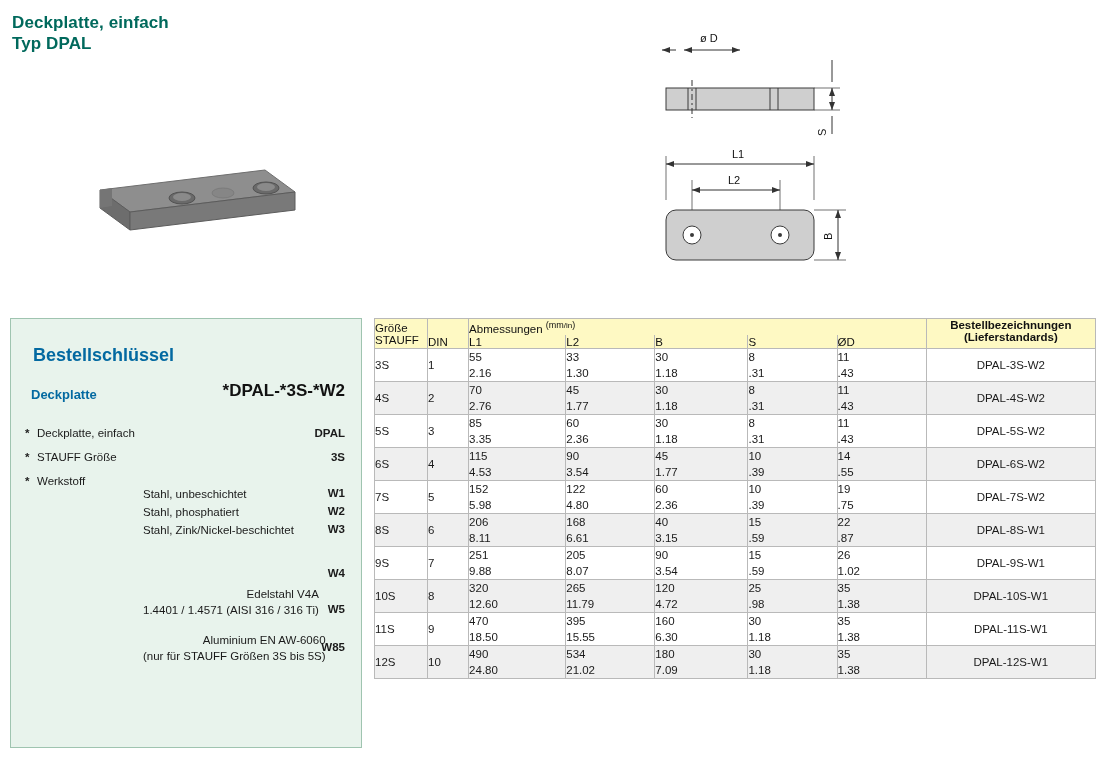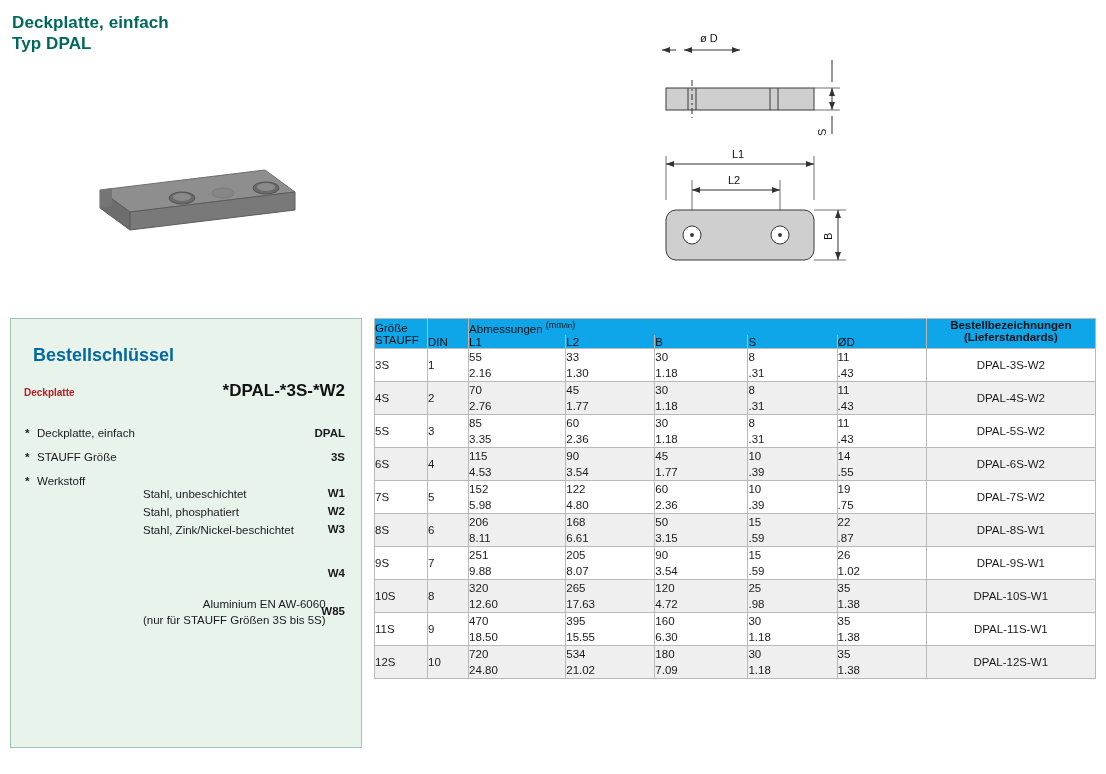--- a/index.html
+++ b/index.html
@@ -61,25 +61,25 @@
   .order-key .ok-title {
     position: absolute;
     left: 22px;
     top: 26px;
     font-size: 18px;
     font-weight: bold;
     color: #0369a1;
   }
   .order-key .ok-sub {
     position: absolute;
-    left: 13px;
+    left: 20px;
     top: 68px;
-    font-size: 10px;
-    font-weight: bold;
-    color: #b91c1c;
+    font-size: 13px;
+    font-weight: bold;
+    color: #0369a1;
   }
   .order-key .ok-code {
     position: absolute;
     right: 16px;
     top: 62px;
     font-size: 17px;
     font-weight: bold;
     color: #111;
   }
   .ok-rows {
@@ -151,21 +151,21 @@
     border-collapse: collapse;
     font-size: 11.5px;
   }
   .data-table td, .data-table th {
     border: 1px solid #b9b9b9;
     padding: 0;
     vertical-align: middle;
     font-weight: normal;
   }
   .hdr-cell {
-    background: #0ea5e9;
+    background: #fef9c3;
     font-weight: bold;
     padding: 3px 6px;
     text-align: left;
     vertical-align: top;
     font-size: 11.5px;
     color: #111;
     margin-top: 16px;
   }
   .hdr-cell .sub-lbl { display: block; }
   .hdr-unit {
@@ -336,20 +336,27 @@
       <span class="m-lbl">Stahl, phosphatiert</span>
       <span class="m-val">W2</span>
     </div>
     <div class="mat-row">
       <span class="m-lbl">Stahl, Zink/Nickel-beschichtet</span>
       <span class="m-val">W3</span>
     </div>
     <div class="mat-gap"></div>
     <div class="mat-row" style="min-height:34px">
       <span class="m-val" style="top:16px">W4</span>
+    </div>
+    <div class="mat-row" style="min-height:34px">
+      <span class="m-lbl">
+        <span>Edelstahl V4A</span>
+        <span class="sub">1.4401 / 1.4571 (AISI 316 / 316 Ti)</span>
+      </span>
+      <span class="m-val" style="top:16px">W5</span>
     </div>
     <div class="mat-gap"></div>
     <div class="mat-row" style="min-height:34px">
       <span class="m-lbl">
         <span>Aluminium EN AW-6060</span>
         <span class="sub">(nur für STAUFF Größen 3S bis 5S)</span>
       </span>
       <span class="m-val" style="top:8px">W85</span>
     </div>
   </div>
@@ -472,21 +479,21 @@
       <td class="cell-val nb-top">2.36</td>
       <td class="cell-val nb-top">.39</td>
       <td class="cell-val nb-top">.75</td>
     </tr>
 
     <tr class="rowgrp-shade">
       <td class="row-size" rowspan="2">8S</td>
       <td class="row-din" rowspan="2">6</td>
       <td class="cell-val nb-bottom">206</td>
       <td class="cell-val nb-bottom">168</td>
-      <td class="cell-val nb-bottom">50</td>
+      <td class="cell-val nb-bottom">40</td>
       <td class="cell-val nb-bottom">15</td>
       <td class="cell-val nb-bottom">22</td>
       <td class="col-order" rowspan="2">DPAL-8S-W1</td>
     </tr>
     <tr class="rowgrp-shade">
       <td class="cell-val nb-top">8.11</td>
       <td class="cell-val nb-top">6.61</td>
       <td class="cell-val nb-top">3.15</td>
       <td class="cell-val nb-top">.59</td>
       <td class="cell-val nb-top">.87</td>
@@ -515,21 +522,21 @@
       <td class="row-din" rowspan="2">8</td>
       <td class="cell-val nb-bottom">320</td>
       <td class="cell-val nb-bottom">265</td>
       <td class="cell-val nb-bottom">120</td>
       <td class="cell-val nb-bottom">25</td>
       <td class="cell-val nb-bottom">35</td>
       <td class="col-order" rowspan="2">DPAL-10S-W1</td>
     </tr>
     <tr class="rowgrp-shade">
       <td class="cell-val nb-top">12.60</td>
-      <td class="cell-val nb-top">17.63</td>
+      <td class="cell-val nb-top">11.79</td>
       <td class="cell-val nb-top">4.72</td>
       <td class="cell-val nb-top">.98</td>
       <td class="cell-val nb-top">1.38</td>
     </tr>
 
     <tr class="rowgrp-plain">
       <td class="row-size" rowspan="2">11S</td>
       <td class="row-din" rowspan="2">9</td>
       <td class="cell-val nb-bottom">470</td>
       <td class="cell-val nb-bottom">395</td>
@@ -542,21 +549,21 @@
       <td class="cell-val nb-top">18.50</td>
       <td class="cell-val nb-top">15.55</td>
       <td class="cell-val nb-top">6.30</td>
       <td class="cell-val nb-top">1.18</td>
       <td class="cell-val nb-top">1.38</td>
     </tr>
 
     <tr class="rowgrp-shade">
       <td class="row-size" rowspan="2">12S</td>
       <td class="row-din" rowspan="2">10</td>
-      <td class="cell-val nb-bottom">720</td>
+      <td class="cell-val nb-bottom">490</td>
       <td class="cell-val nb-bottom">534</td>
       <td class="cell-val nb-bottom">180</td>
       <td class="cell-val nb-bottom">30</td>
       <td class="cell-val nb-bottom">35</td>
       <td class="col-order" rowspan="2">DPAL-12S-W1</td>
     </tr>
     <tr class="rowgrp-shade">
       <td class="cell-val nb-top">24.80</td>
       <td class="cell-val nb-top">21.02</td>
       <td class="cell-val nb-top">7.09</td>

